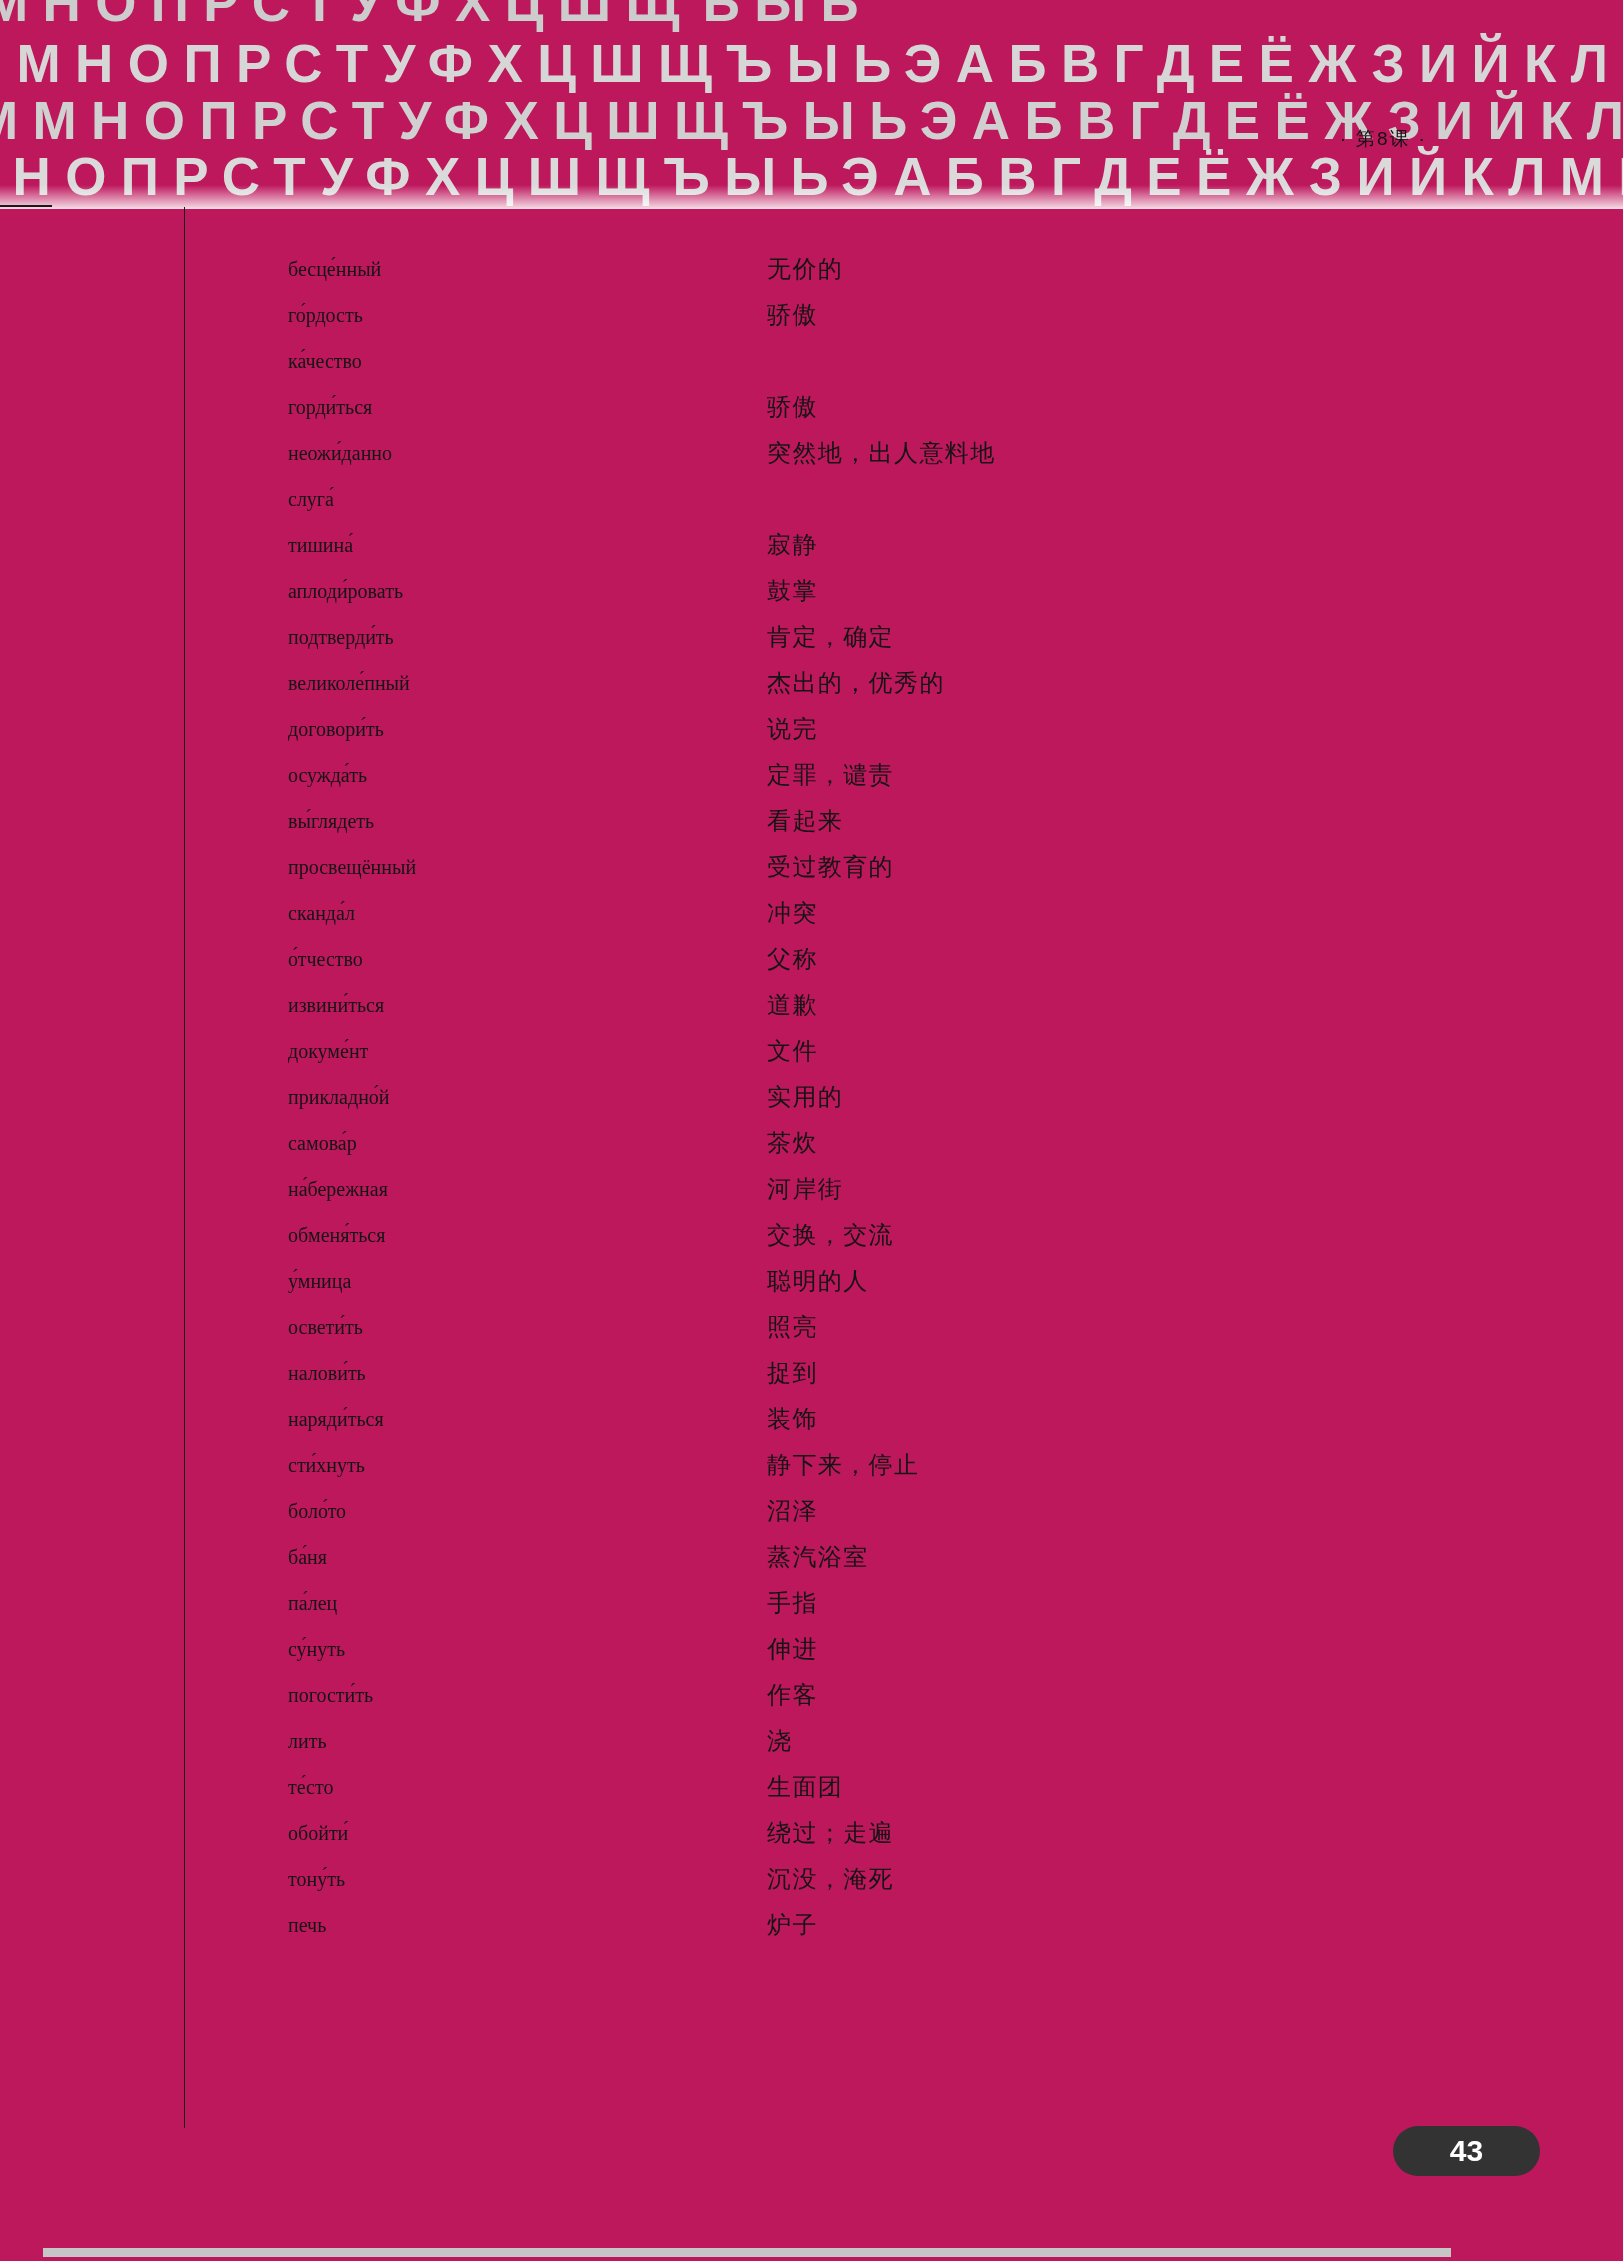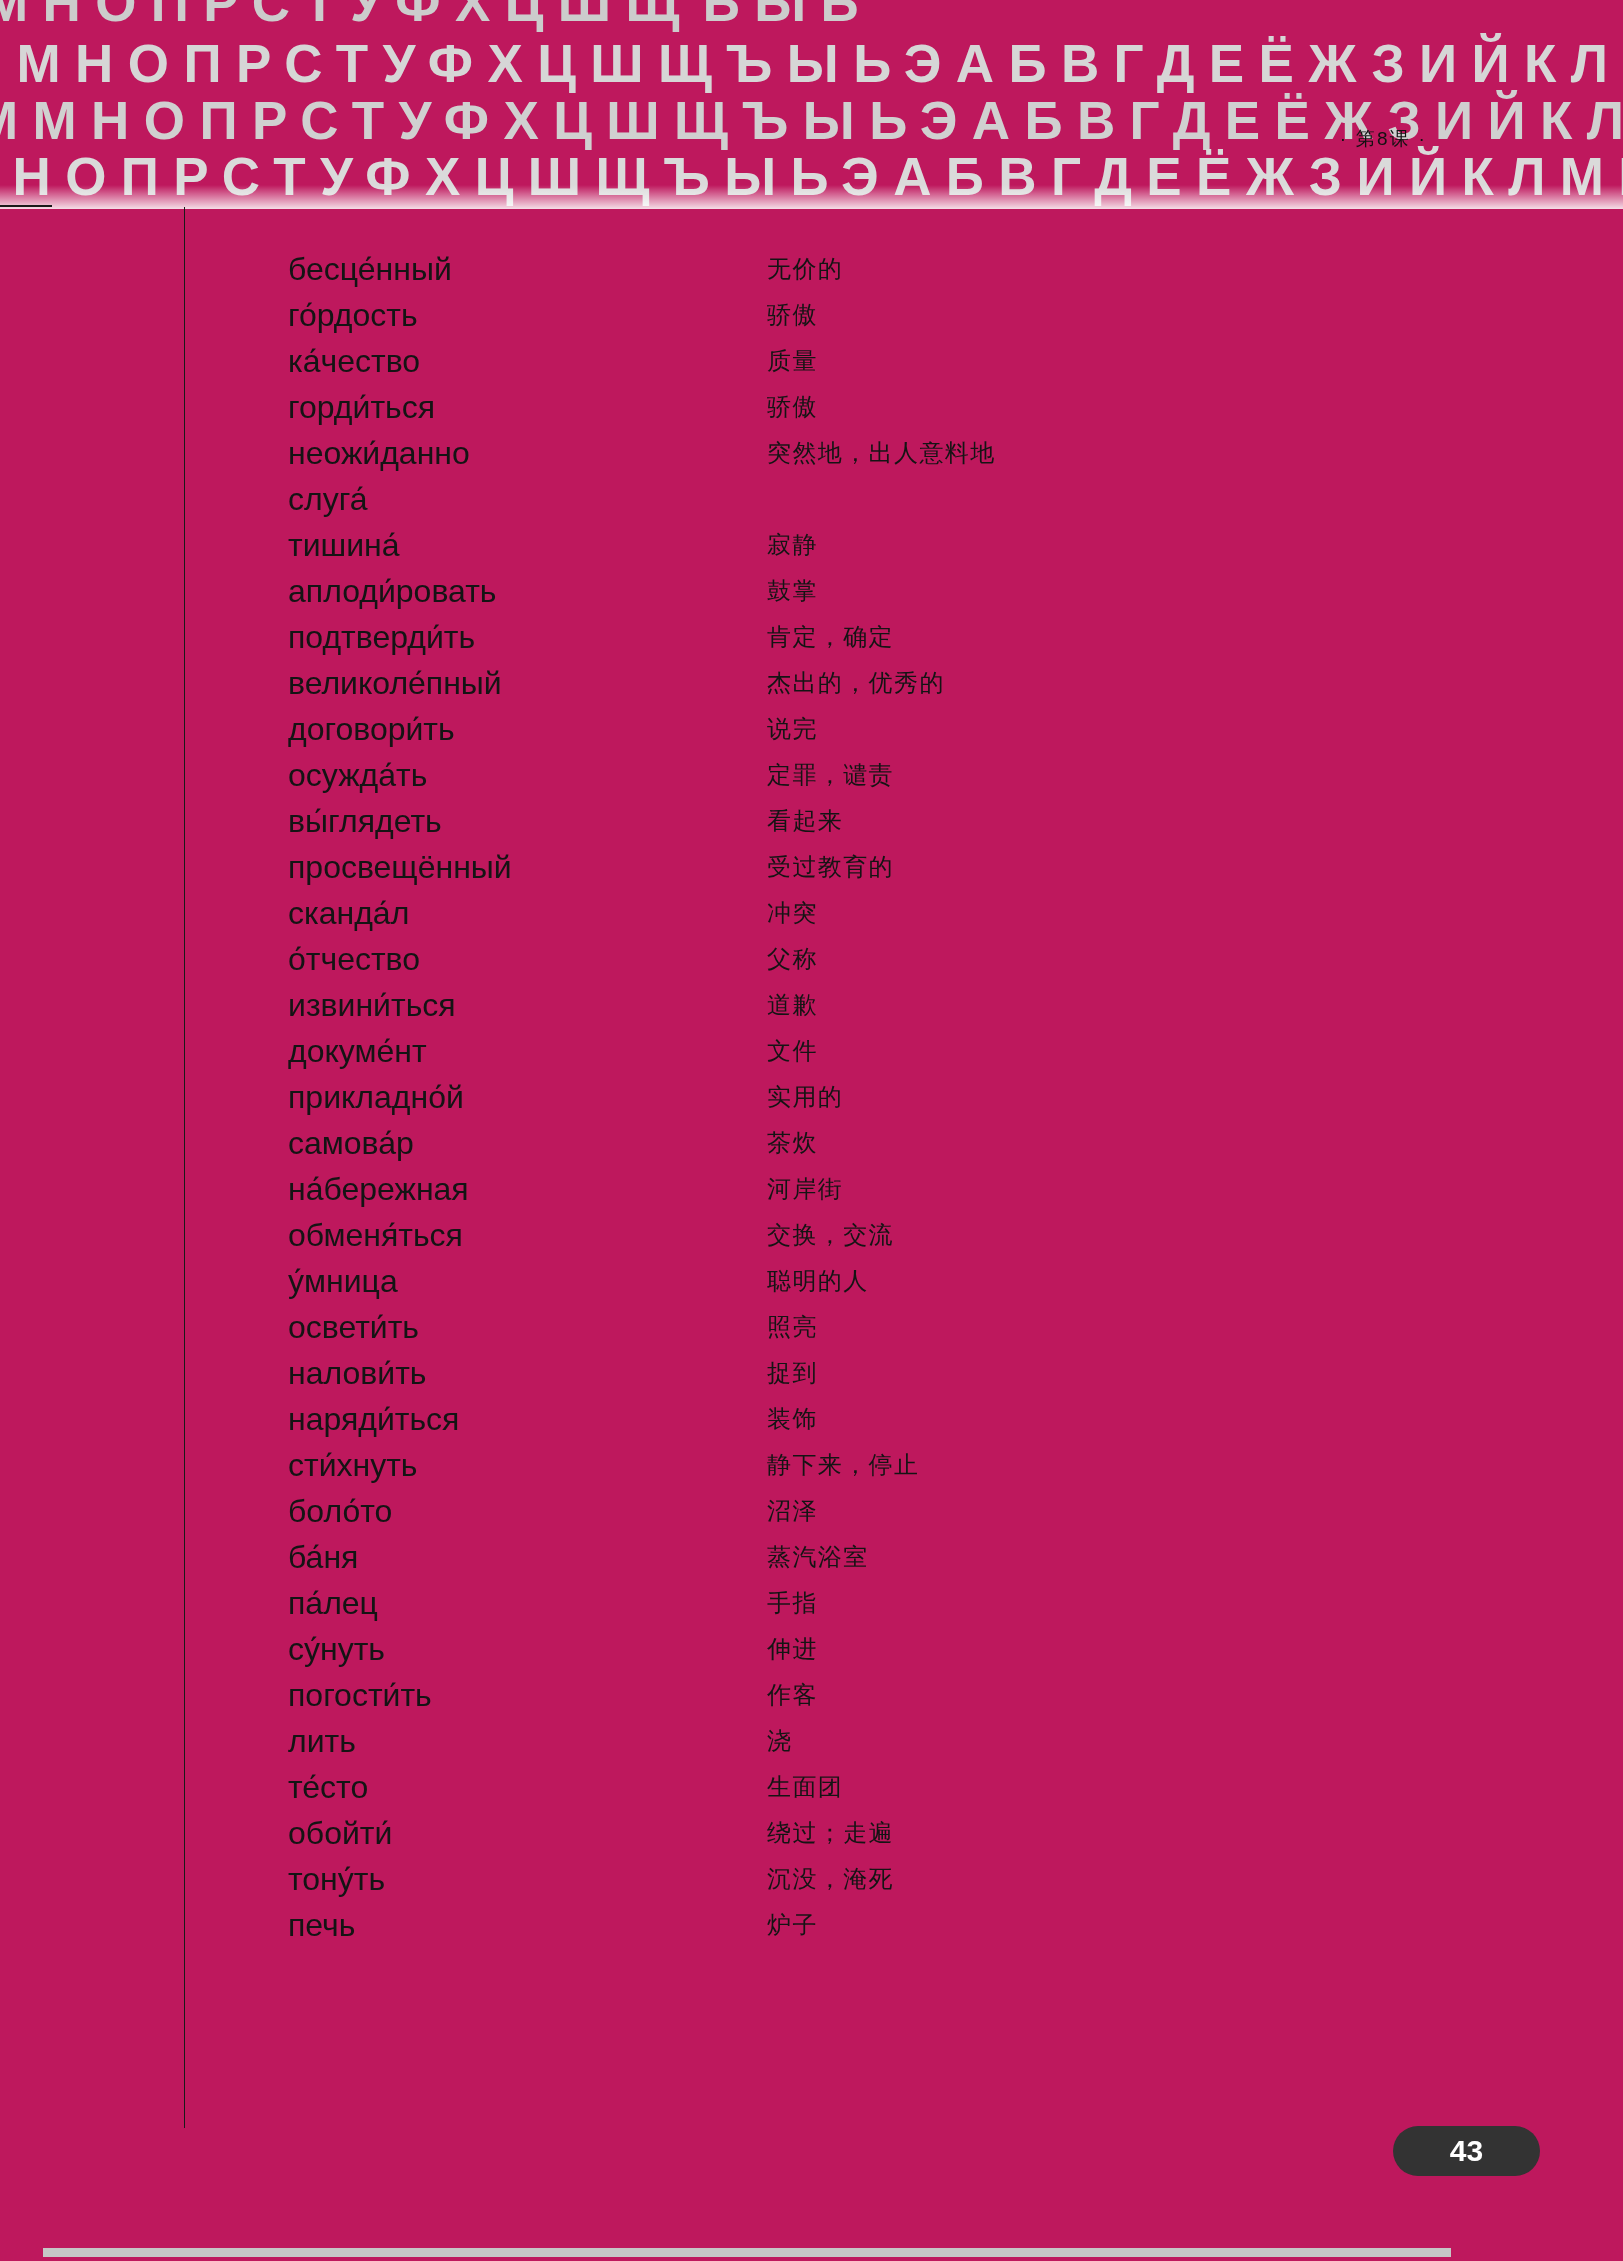--- a/index.html
+++ b/index.html
@@ -55,22 +55,22 @@
   .vocab {
     position: absolute; top: 246px; left: 288px; right: 72px;
   }
   .vocab-row {
     display: grid;
     grid-template-columns: 479px auto;
     height: 46px;
     align-items: center;
   }
   .ru {
-    font-family: Liberation Sans, sans-serif;
-    font-size: 32px;
+    font-family: Liberation Serif, serif;
+    font-size: 20px;
     color: var(--ink, #141414);
   }
   .zh {
     font-family: "Liberation Sans", sans-serif;
     font-size: 24px;
     letter-spacing: 1.4px;
     color: var(--ink, #141414);
   }
 
   
@@ -114,21 +114,20 @@
       <span class="zh">无价的</span>
     </div>
 
     <div class="vocab-row">
       <span class="ru">го́рдость</span>
       <span class="zh">骄傲</span>
     </div>
 
     <div class="vocab-row">
       <span class="ru">ка́чество</span>
-      <span class="zh">质量</span>
     </div>
 
     <div class="vocab-row">
       <span class="ru">горди́ться</span>
       <span class="zh">骄傲</span>
     </div>
 
     <div class="vocab-row">
       <span class="ru">неожи́данно</span>
       <span class="zh">突然地，出人意料地</span>

